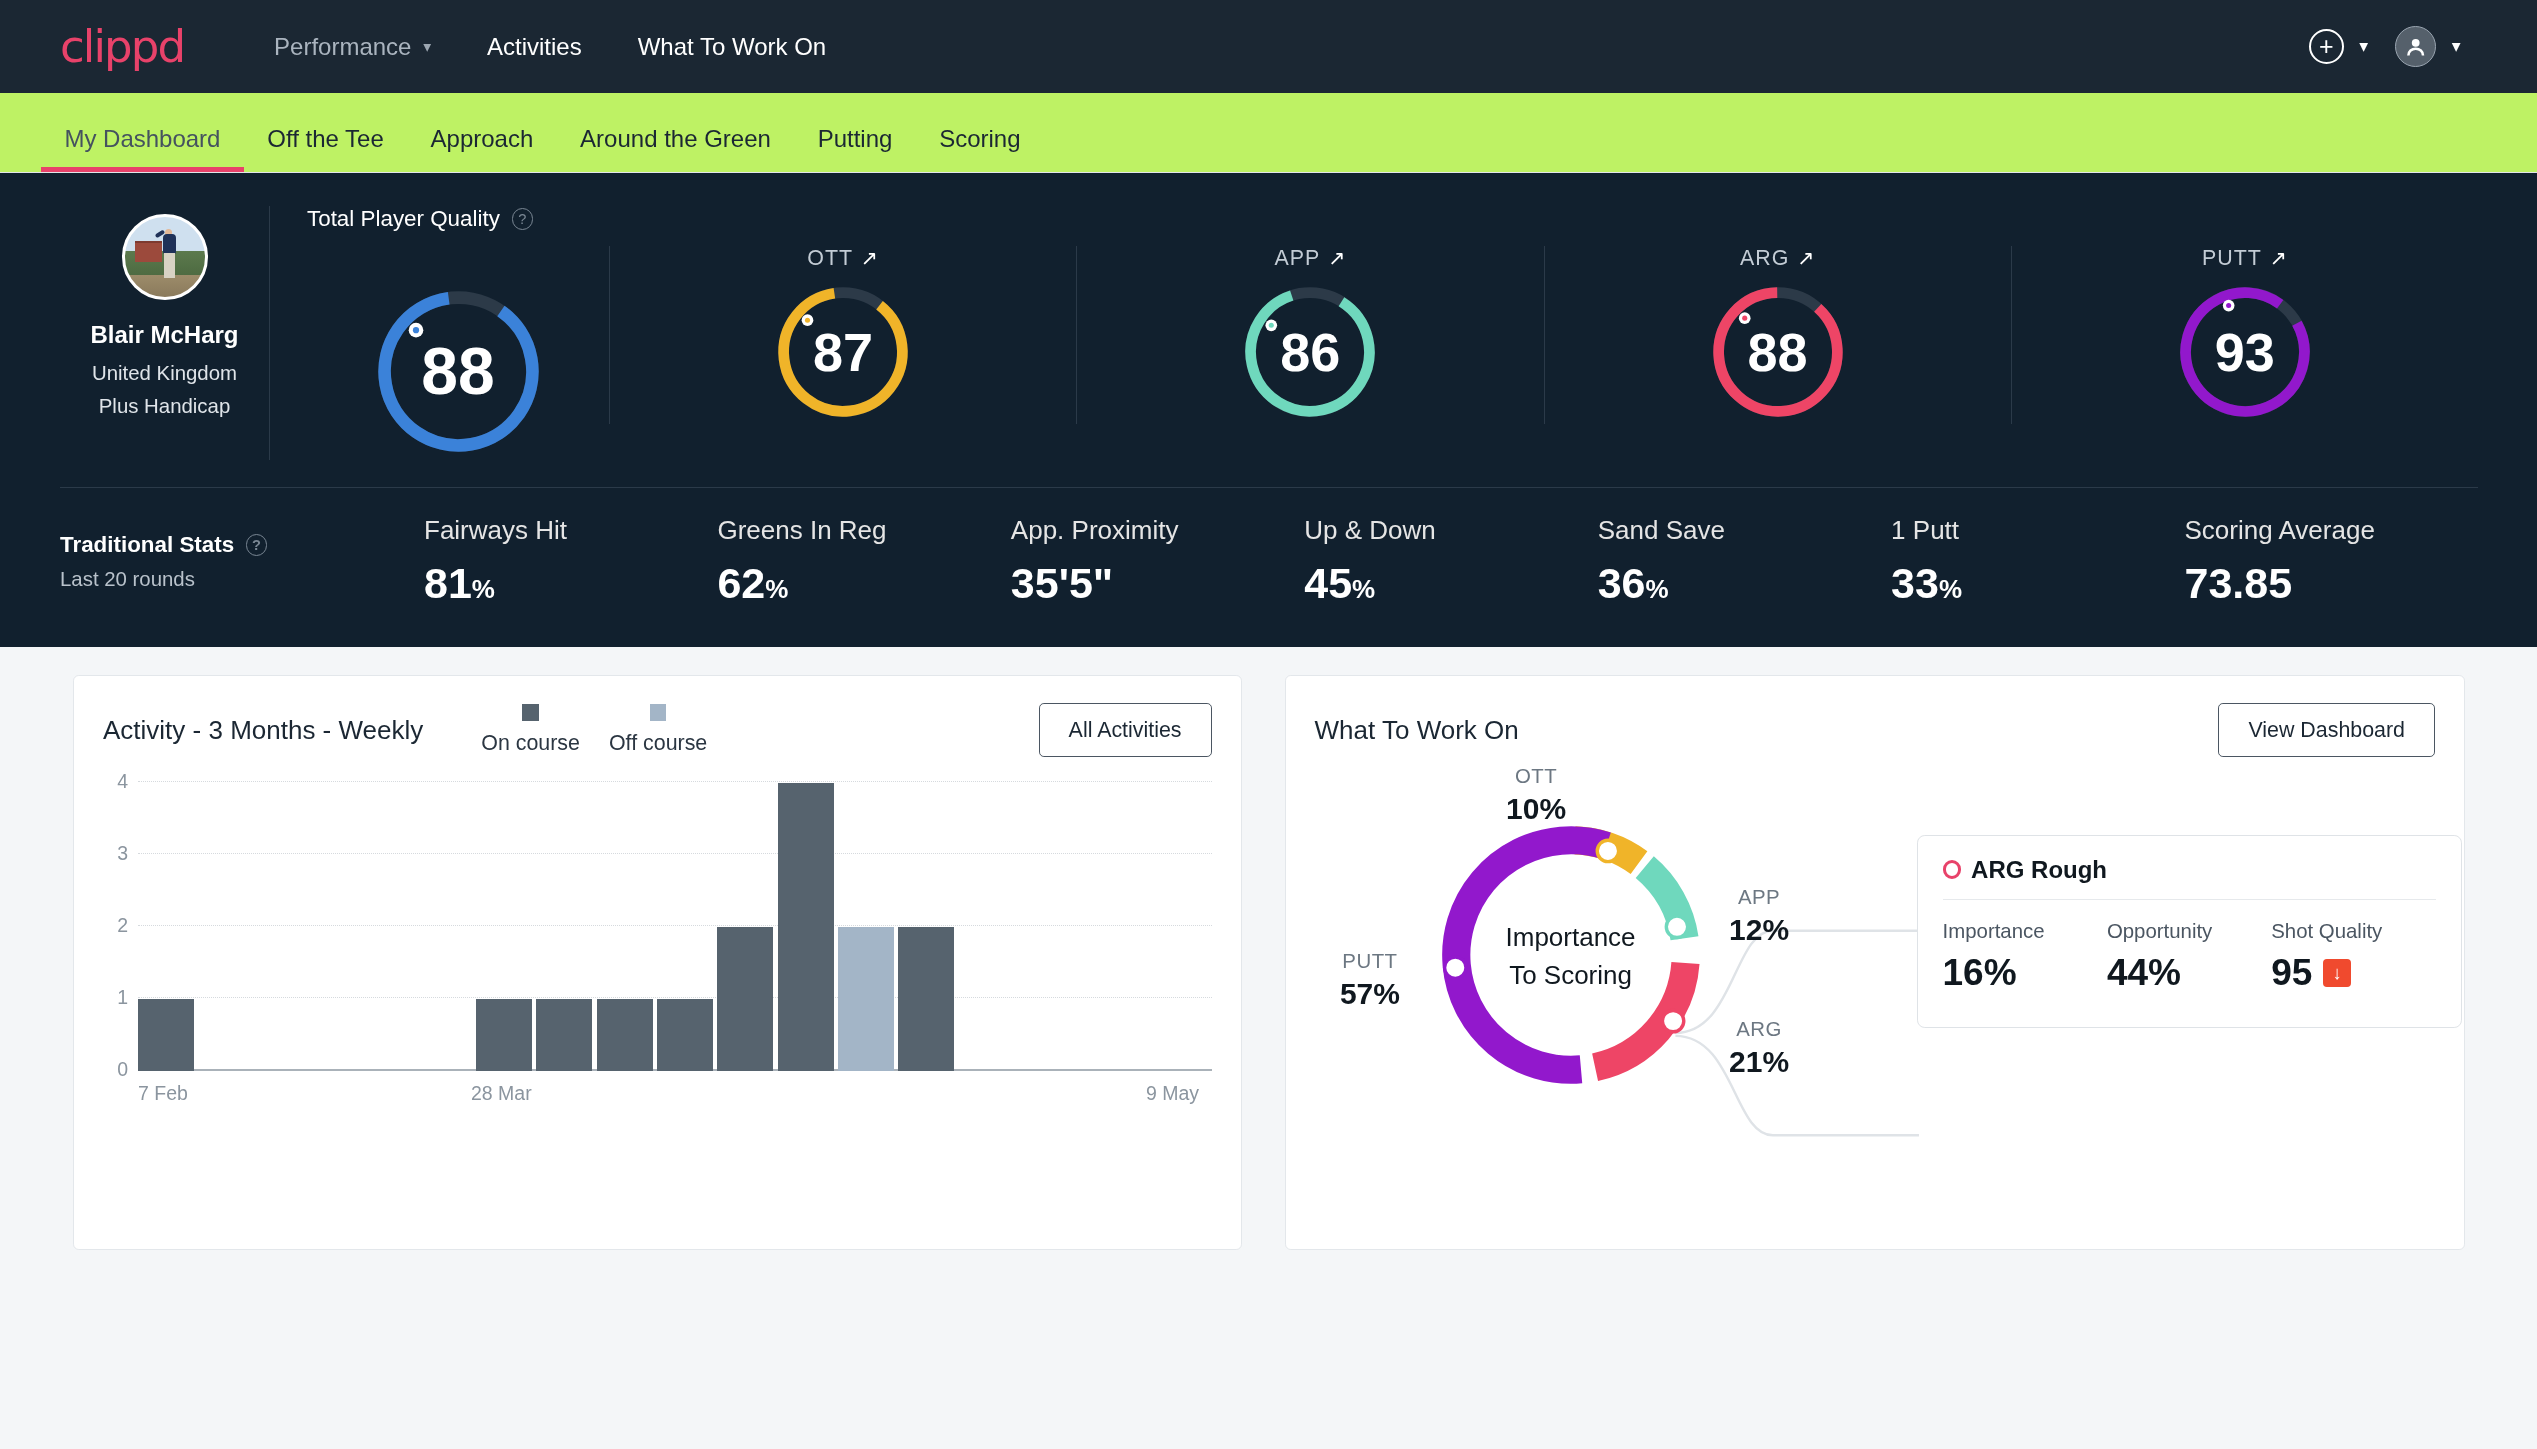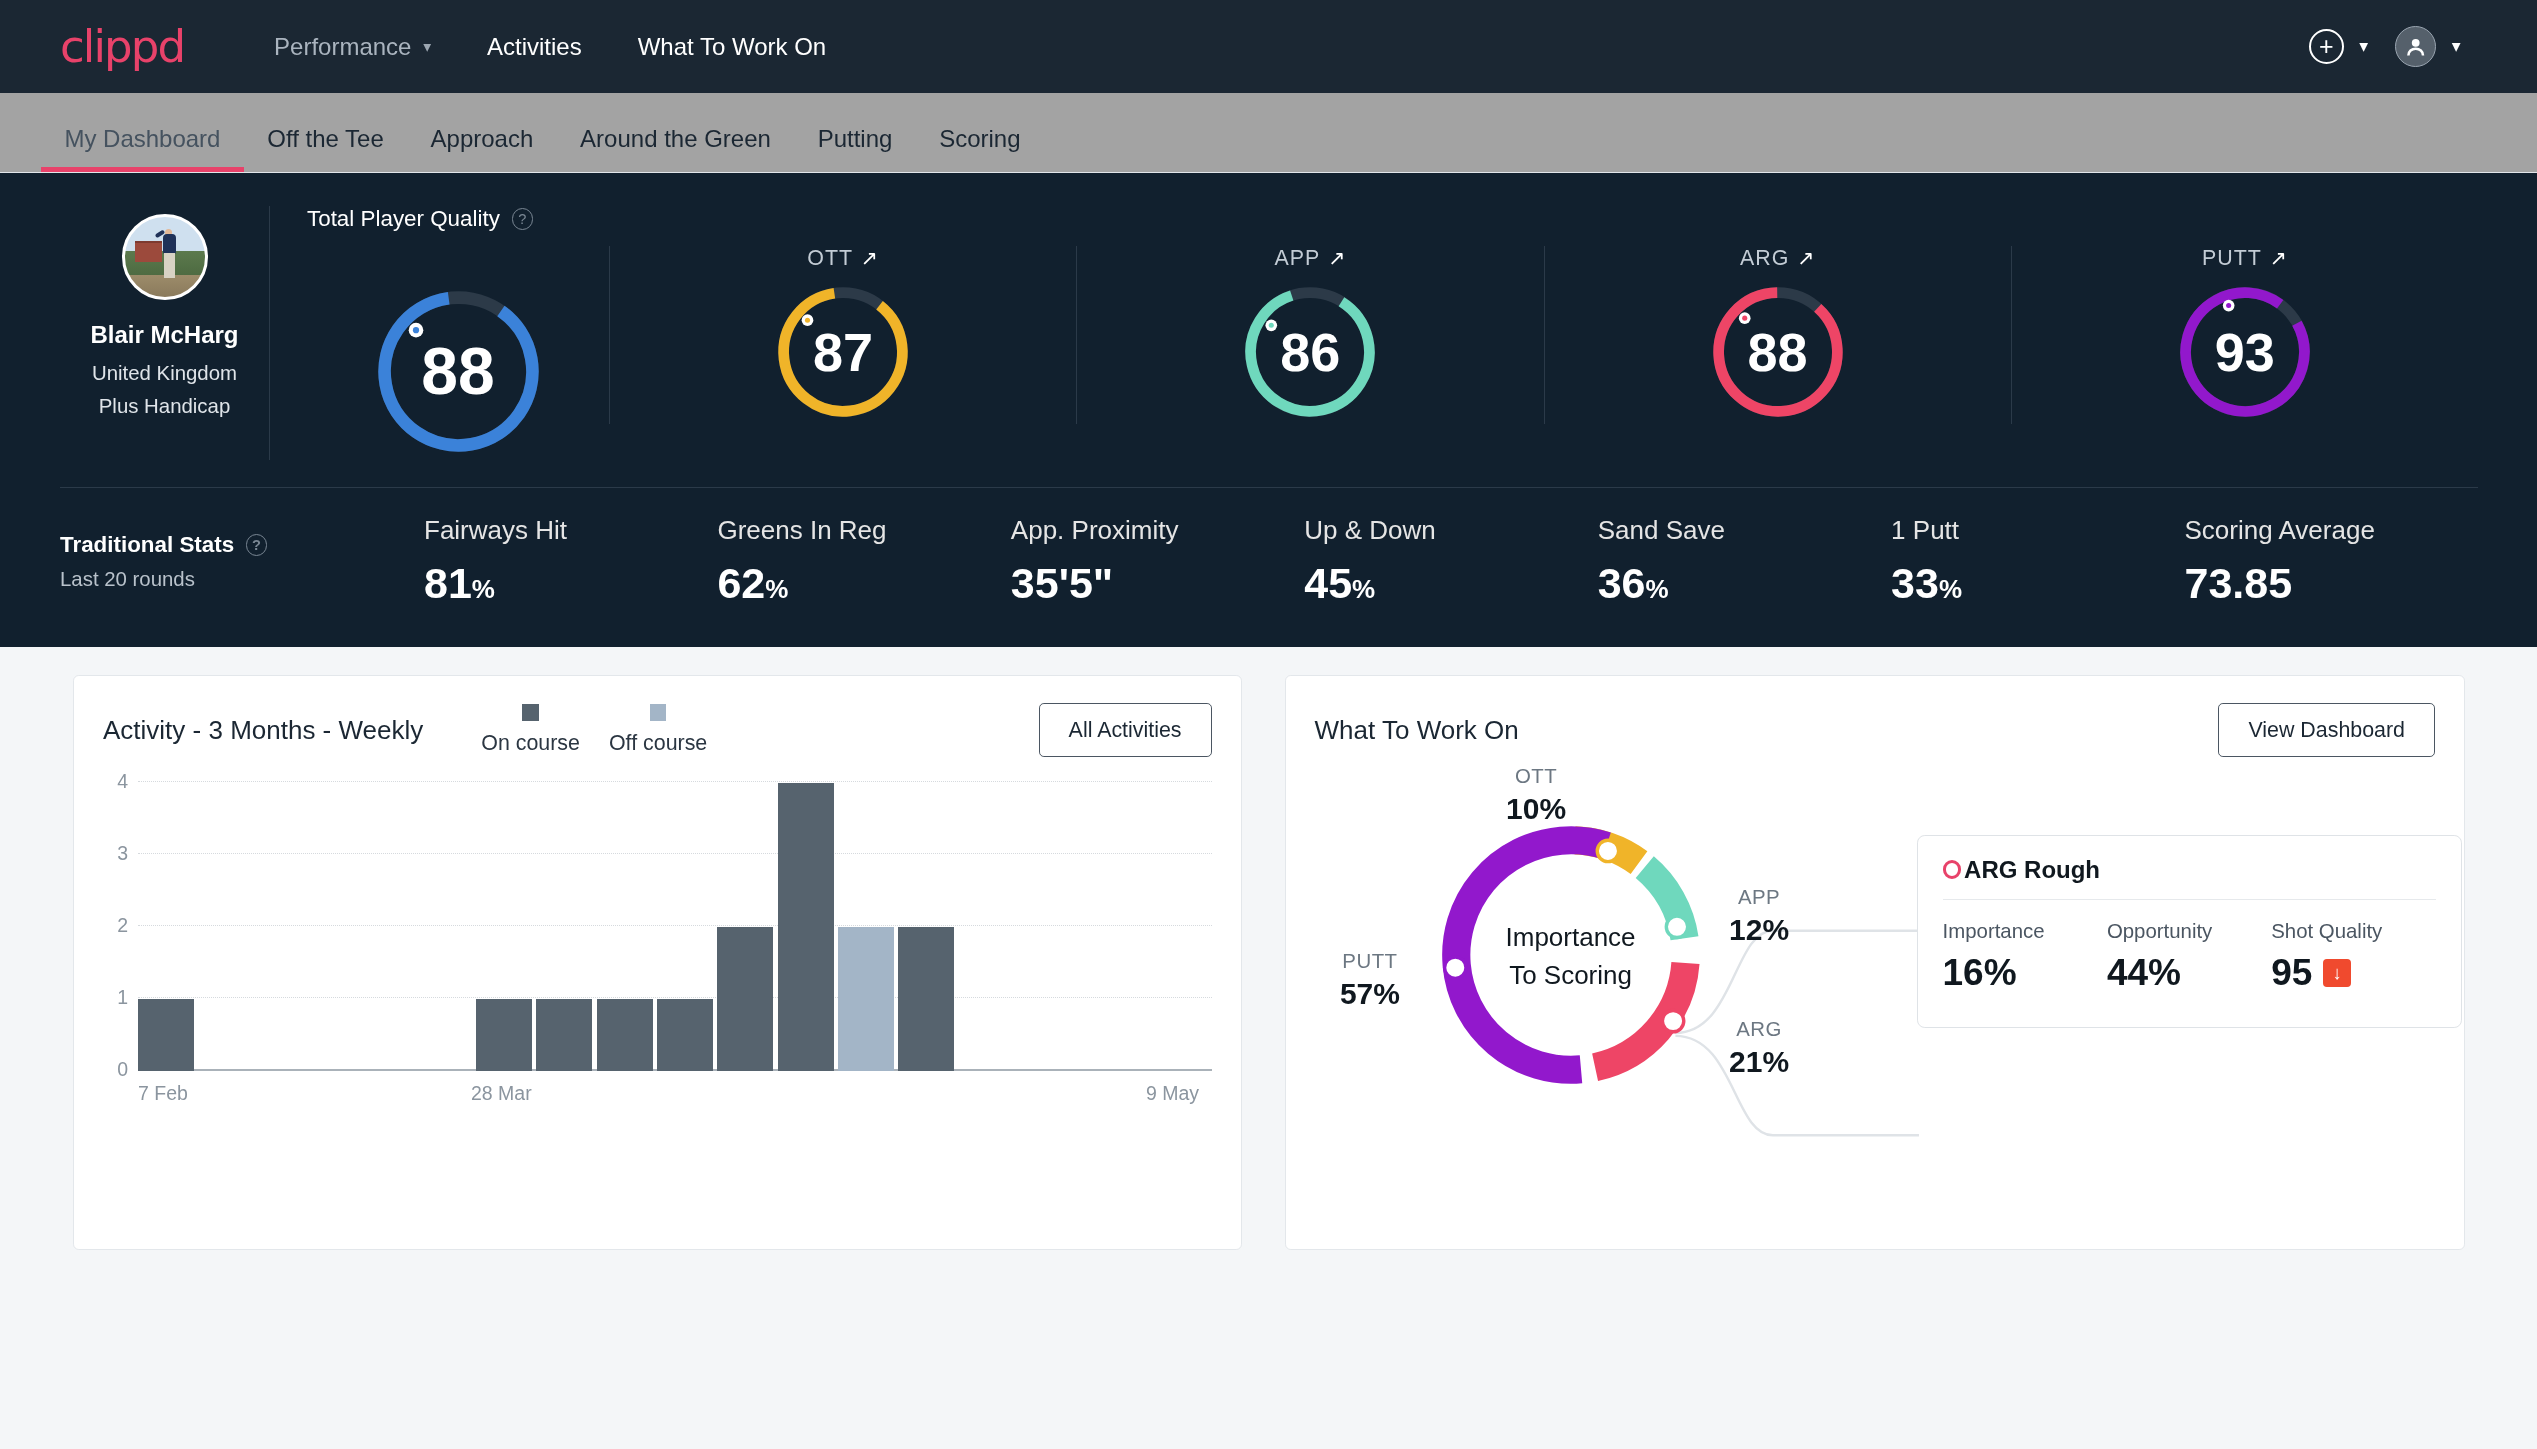--- a/index.html
+++ b/index.html
@@ -39,21 +39,21 @@
   }
   .avatar-icon {
     width: 41px; height: 41px; border-radius: 50%;
     background: #55606b; border: 1.9px solid #9aa5b1;
     display: flex; align-items: center; justify-content: center; cursor: pointer;
   }
   .mini-chev { color: #fff; font-size: 17.5px; margin: 0 17.5px 0 5.8px; cursor: pointer; }
 
   
   .tabbar {
-    height: 80px; background: #a3a3a3; display: flex; align-items: flex-end;
+    height: 80px; background: #bef264; display: flex; align-items: flex-end;
     padding: 0 41px; border-bottom: 1px solid #e2e6ea;
   }
   .tab {
     padding: 0 23.4px 19.5px; font-size: 24px; color: #1b2733;
     position: relative; cursor: pointer;
   }
   .tab.active { color: #45525f; }
   .tab.active::after {
     content: ""; position: absolute; left: 0; right: 0; bottom: 0;
     height: 4.9px; background: #e8426a;
@@ -184,21 +184,21 @@
     display: flex; flex-direction: column; align-items: center;
     justify-content: center; pointer-events: none;
   }
   .donut-center span { font-size: 26px; color: #10181f; line-height: 1.45; }
 
   .detail-card {
     position: absolute; left: 602px; top: 70px; width: 545px; height: 193px;
     border: 1px solid #dfe3e7; border-radius: 7.8px; background: #fff;
     padding: 19.5px 25px;
   }
-  .detail-head { display: flex; align-items: center; gap: 3px; padding-bottom: 15.6px; }
+  .detail-head { display: flex; align-items: center; gap: 10px; padding-bottom: 15.6px; }
   .ring-dot {
     width: 18.5px; height: 18.5px; border-radius: 50%;
     border: 3.9px solid #e8426a;
   }
   .detail-title { font-size: 24px; font-weight: bold; color: #10181f; }
   .detail-rule { height: 1px; background: #e6e9ec; }
   .detail-cols { display: flex; padding-top: 19.5px; }
   .dcol { flex: 1; }
   .dcol .k { font-size: 20.4px; color: #4b5662; margin-bottom: 9.7px; }
   .dcol .v { font-size: 37px; font-weight: bold; color: #10181f; display: flex; align-items: center; gap: 10.7px; }

